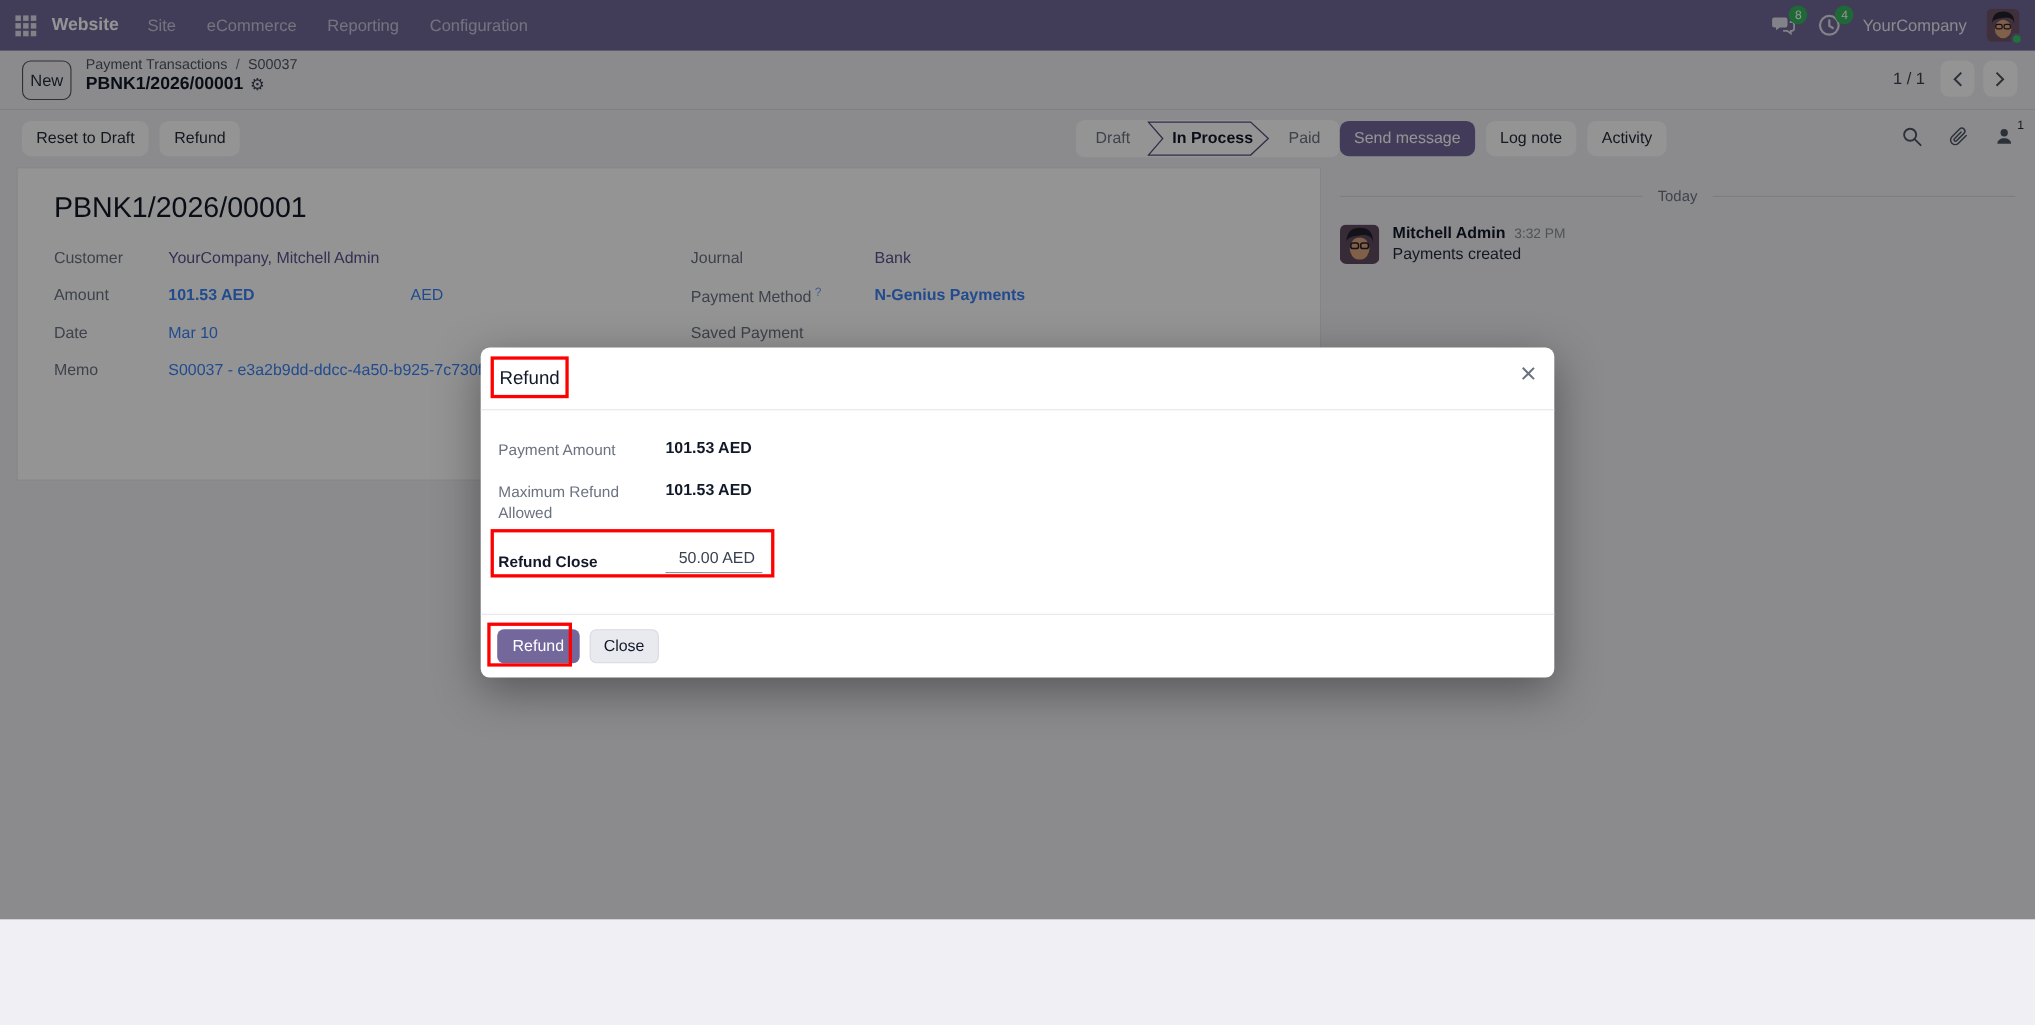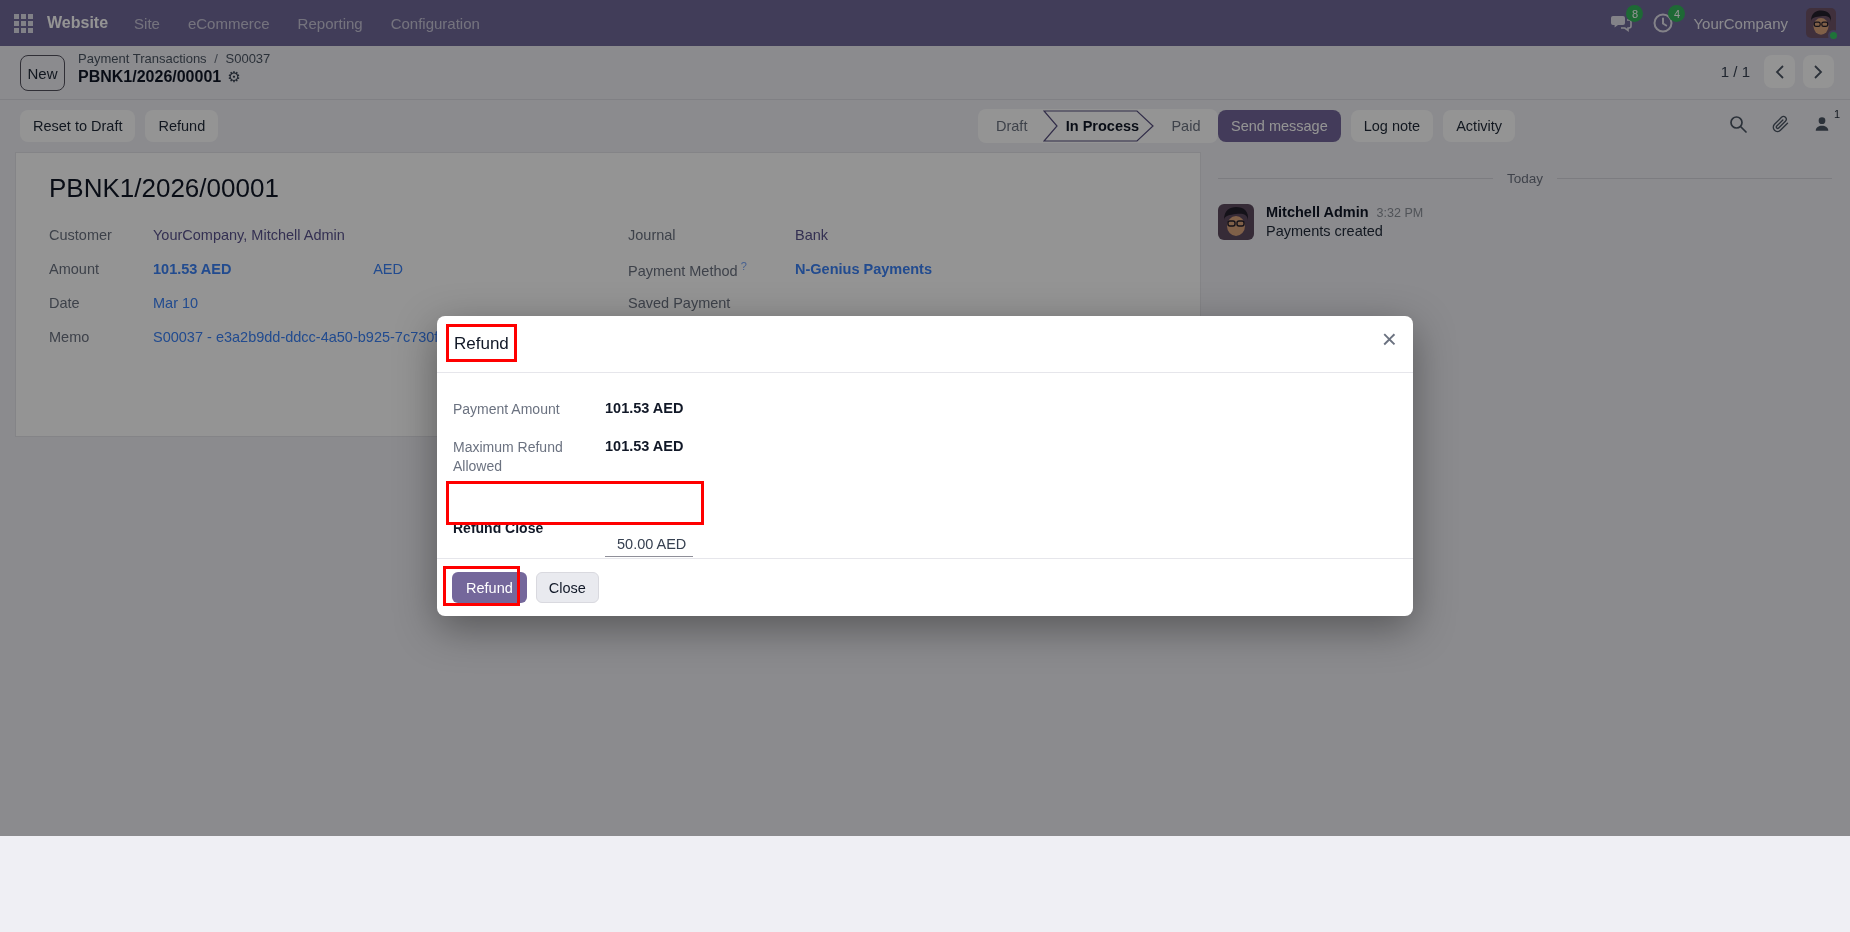--- a/index.html
+++ b/index.html
@@ -110,21 +110,21 @@
   .modal-body { position:relative; }
   .m-row { display:flex; padding:0 16px; }
   .m-label { width:152px; flex:none; font-size:14px; color:#6b7280; line-height:19px; }
   .m-label.strong { color:#111827; font-weight:600; }
   .m-value { font-size:14.5px; color:#111827; font-weight:700; }
   .m-row1 { margin-top:27px; }
   .m-row2 { margin-top:19px; }
   .m-row2 .m-label { width:152px; padding-right:30px; }
   .m-row3 { margin-top:24px; align-items:center; }
   .refund-input { width:88px; border:none; border-bottom:1px solid #8f8f99; font-family:inherit;
-                  font-size:14.5px; color:#374151; padding:0 2px 4px 12px; background:transparent;margin-top:36px; }
+                  font-size:14.5px; color:#374151; padding:0 2px 4px 12px; background:transparent; }
   .modal-footer { position:absolute; left:0; bottom:0; width:100%; height:58px;
                   border-top:1px solid #e6e6eb; display:flex; align-items:center; padding-left:15px; gap:9px; }
   .btn-modal-prim { background:#74679b; color:#fff; border:none; border-radius:6px; height:31px;
                     padding:0 14px; font-size:14.5px; font-family:inherit; cursor:pointer; }
   .btn-modal-sec { background:#e9eaef; color:#111827; border:1px solid #d9d9df; border-radius:6px;
                    height:31px; padding:0 12px; font-size:14.5px; font-family:inherit; cursor:pointer; }
   
   .anno { position:absolute; border:3px solid #ff0000; z-index:60; pointer-events:none; }
   .anno-title { left:9px; top:8px; width:71px; height:38px; }
   .anno-row { left:9px; top:165px; width:258px; height:44px; }

